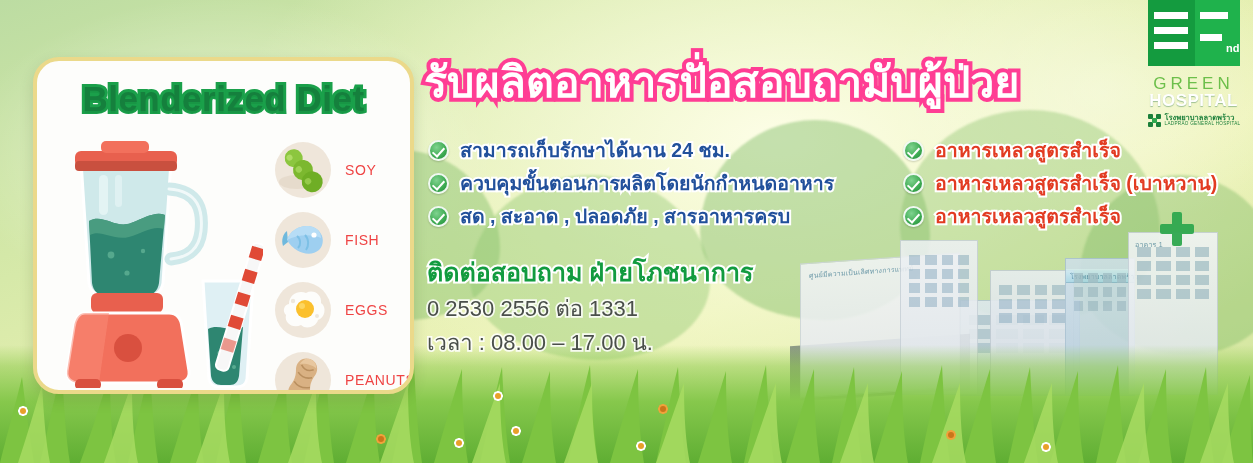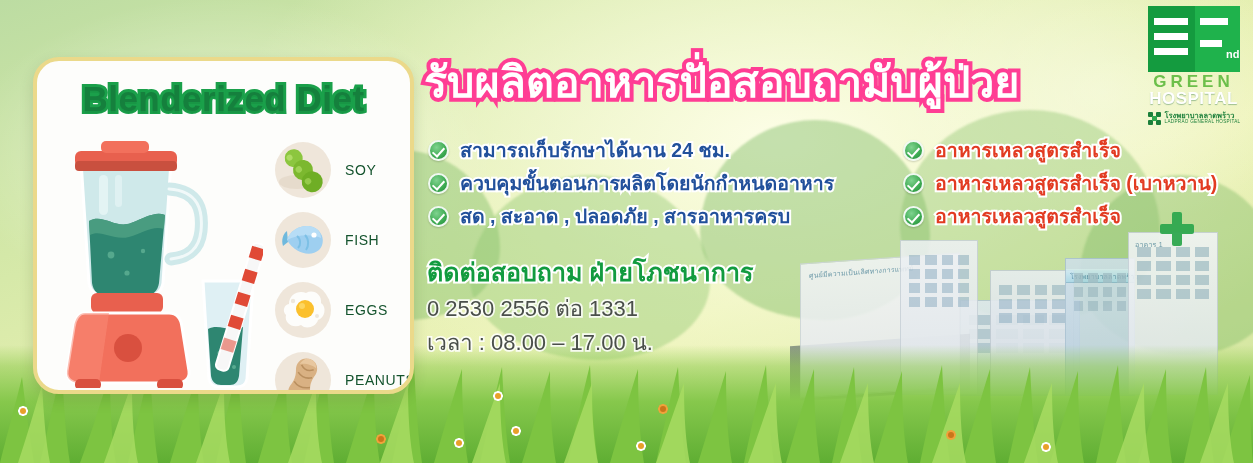--- a/index.html
+++ b/index.html
@@ -129,21 +129,21 @@
     text-shadow: 0 2px 0 rgba(0,0,0,0.06);
   }
   .blender-wrap { position:absolute; left: 16px; top: 72px; width: 210px; height: 255px; }
   .food-list { position:absolute; left: 238px; top: 74px; width: 140px; }
   .food-row { display:flex; align-items:center; height: 70px; }
   .food-ico {
     width: 56px; height: 56px; border-radius: 50%;
     background: #efe6da; position: relative; flex: 0 0 56px;
     display:flex; align-items:center; justify-content:center;
   }
-  .food-lbl { margin-left: 14px; font-size: 14px; color: #14532d; letter-spacing: .6px; }
+  .food-lbl { margin-left: 14px; font-size: 14px; color: #ef4444; letter-spacing: .6px; }
 
   
   .headline {
     position: absolute; left: 424px; top: 60px; width: 690px;
     font-size: 43px; font-weight: bold;
     color: #ffffff;
     -webkit-text-stroke: 8px #ff3d94;
     paint-order: stroke fill;
     white-space: nowrap;
     line-height: 1.05;
@@ -185,26 +185,26 @@
     white-space: nowrap;
   }
   .contact-hours {
     position: absolute; left: 427px; top: 325px;
     font-size: 22px; color: #4a4f4a;
     -webkit-text-stroke: 3.5px rgba(255,255,255,0.85); paint-order: stroke fill;
     white-space: nowrap;
   }
 
   
-  .logo { position: absolute; right: 8px; top: 6px; width: 103px; height: 124px; text-align: center; }
+  .logo { position: absolute; right: 8px; top: 0; width: 103px; height: 124px; text-align: center; }
   .logo-mark { width: 92px; height: 66px; margin: 0 auto; position: relative; }
   .logo-32 { width:92px; height:66px; display:block; }
   .logo-green {
-    font-size: 17px; font-weight: bold; letter-spacing: 4px;
-    color: #6cbf4a; margin-top: 1px; line-height: 1;
+    font-size: 17px; font-weight: normal; letter-spacing: 4px;
+    color: #6cbf4a; margin-top: 9px; line-height: 1;
   }
   .logo-hospital {
     font-size: 17px; font-weight: bold; letter-spacing: 0.5px;
     color: #ffffff; line-height: 1.1;
     text-shadow: 0 1px 1px rgba(0,90,40,0.35);
   }
   .logo-sub { display:flex; align-items:center; justify-content:center; gap:3px; margin-top:2px; }
   .logo-sub-txt { text-align:left; line-height:1.05; }
   .logo-th { font-size: 7.5px; color:#1b7f3a; font-weight:bold; white-space:nowrap; }
   .logo-en { font-size: 4.6px; color:#1b7f3a; letter-spacing:.3px; white-space:nowrap; }

